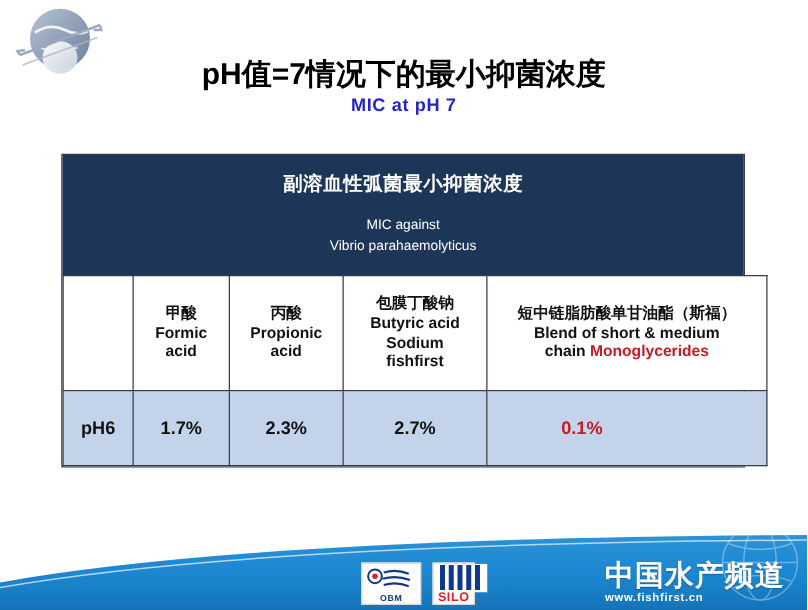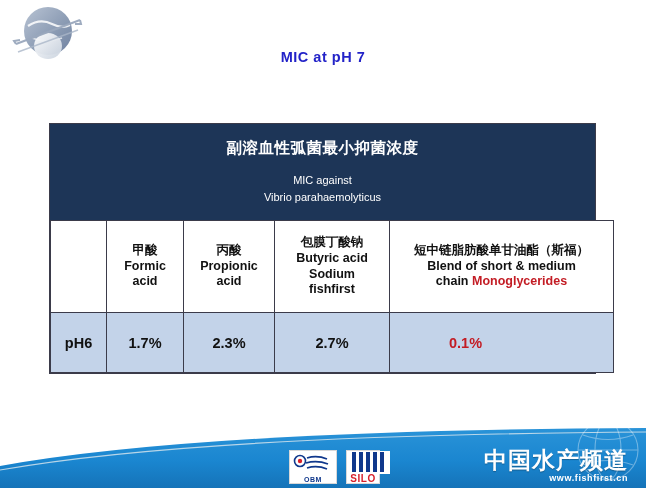--- a/index.html
+++ b/index.html
@@ -214,21 +214,21 @@
     text-align: center;
     font-size: 10px;
     font-weight: bold;
     color: #d8202a;
     letter-spacing: 0.5px;
   }
   .fishfirst {
     position: absolute;
     right: 18px;
     bottom: 5px;
-    text-align: right;
+    text-align: left;
   }
   .ff-cn {
     font-size: 23px;
     font-weight: bold;
     color: #ffffff;
     letter-spacing: 1px;
     line-height: 1;
     text-shadow: 0 1px 1px rgba(0,0,0,0.28);
     white-space: nowrap;
   }
@@ -268,20 +268,21 @@
         <path d="M8,42 l-2,-3 l6,-1"></path>
         <path d="M72,18 l1,4 l-6,0"></path>
       </g>
       <g stroke="#aab6c8" stroke-width="1.4" fill="none" opacity="0.8">
         <line x1="10" y1="50" x2="70" y2="28"></line>
       </g>
     </svg>
   </div>
 
   <div class="title-block">
+    <div class="slide-title">pH值=7情况下的最小抑菌浓度</div>
     <div class="slide-subtitle">MIC at pH 7</div>
   </div>
 
   <div class="mic-table">
 
     <div class="table-banner">
       <div class="banner-cn">副溶血性弧菌最小抑菌浓度</div>
       <div class="banner-en1">MIC against</div>
       <div class="banner-en2">Vibrio parahaemolyticus</div>
     </div>

